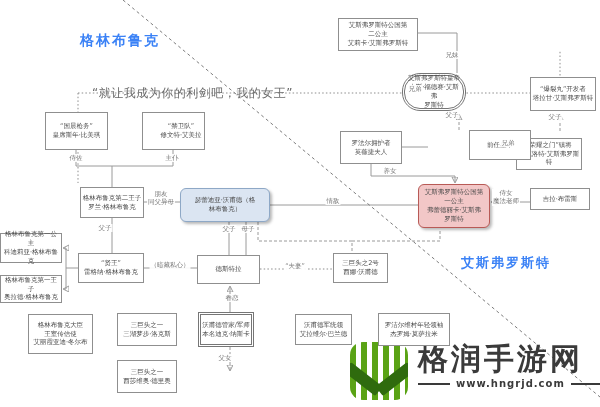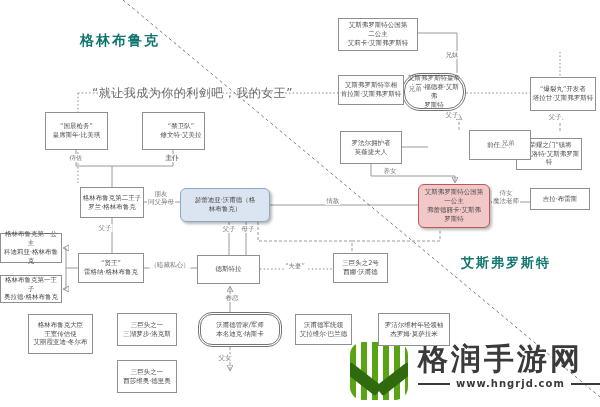--- a/index.html
+++ b/index.html
@@ -14,21 +14,21 @@
         font-size:6.5px;line-height:1.35;display:flex;align-items:center;justify-content:center;
         text-align:center;white-space:pre-line;padding:1px;box-sizing:border-box;}
   .node.double{border:3px double #767676;}
   .node.blue{background:#dbe5f2;border:1px solid #8ea8c6;border-radius:6px;
              box-shadow:2px 2px 3px rgba(0,0,0,.28);}
   .node.pink{background:#f2c7c7;border:1px solid #b85a56;border-radius:6px;
              box-shadow:2px 2px 3px rgba(0,0,0,.28);}
   .elabel{position:absolute;font-size:6.5px;color:#777;background:rgba(255,255,255,.92);
           white-space:pre-line;text-align:center;transform:translateX(-50%);
           line-height:1.3;padding:0 1px;}
-  .region-title{position:absolute;font-weight:bold;color:#0f766e;letter-spacing:2px;}
+  .region-title{position:absolute;font-weight:bold;color:#3b82f6;letter-spacing:2px;}
   #region-left{left:80px;top:32px;font-size:14px;}
   #region-right{left:461px;top:254px;font-size:13px;}
   .quote{position:absolute;left:92px;top:85px;font-size:12px;color:#6a6a6a;letter-spacing:.5px;}
   
   .wm{position:absolute;left:350px;top:342px;display:flex;align-items:flex-start;}
   .wm-logo{position:relative;width:58px;height:58px;border-radius:13px;overflow:hidden;
            background:repeating-linear-gradient(90deg,#5aa315 0 6px,#ffffff 6px 11px);}
   .wm-logo .roof-l,.wm-logo .roof-r{position:absolute;width:40px;height:12px;background:#2f6b0e;border-radius:2px;}
   .wm-logo .roof-l{left:-7px;top:31px;transform:rotate(38deg);}
   .wm-logo .roof-r{right:-7px;top:31px;transform:rotate(-38deg);}
@@ -112,50 +112,48 @@
     <div class="node" style="left: 28px; top: 314px; width: 65px; height: 40px;">格林布鲁克大臣
 王室传信使
 艾丽霞亚迪·冬尔布</div>
     <div class="node" style="left: 78px; top: 253px; width: 66px; height: 30px;">“贤王”
 雷格纳·格林布鲁克</div>
     <div class="node" style="left: 197px; top: 255px; width: 63px; height: 29px;">德斯特拉</div>
     <div class="node" style="left: 333px; top: 253px; width: 55px; height: 30px;">三巨头之2号
 西娜·沃甫德</div>
     <div class="node" style="left: 117px; top: 313px; width: 60px; height: 33px;">三巨头之一
 三湖梦步·洛克斯</div>
-    <div class="node double" style="left: 198px; top: 312px; width: 84px; height: 35px; border-radius: 14px;">沃甫德管家/军师
+    <div class="node double" style="left: 198px; top: 312px; width: 56px; height: 35px;">沃甫德管家/军师
 本名迪克·纳斯卡</div>
     <div class="node" style="left: 117px; top: 360px; width: 60px; height: 33px;">三巨头之一
 西莎维奥·德里奥</div>
     <div class="node" style="left: 295px; top: 314px; width: 57px; height: 31px;">沃甫德军统领
 艾拉维尔·巴兰德</div>
     <div class="node" style="left: 378px; top: 313px; width: 72px; height: 33px;">罗洁尔维村年轻领袖
 杰罗姆·莫萨拉米</div>
     <div class="node" style="left: 338px; top: 18px; width: 80px; height: 33px;">艾斯弗罗斯特公国第
 二公主
 艾莉卡·艾斯弗罗斯特</div>
     <div class="node double" style="left: 402px; top: 73px; width: 64px; height: 38px; border-radius: 18px;">艾斯弗罗斯特皇帝
 吉斯·福德赛·艾斯弗
 罗斯特</div>
-    <div class="node" style="left: 338px; top: 75px; width: 66px; height: 30px;">艾斯弗罗斯特宰相
-肯拉斯·艾斯弗罗斯特</div>
     <div class="node" style="left: 530px; top: 77px; width: 66px; height: 34px;">“爆裂丸”开发者
 塔拉甘·艾斯弗罗斯特</div>
     <div class="node" style="left: 516px; top: 131px; width: 66px; height: 32px; margin-top: 7px;">“荣耀之门”镇将
 拉瓦洛特·艾斯弗罗斯特</div>
     <div class="node" style="left: 428px; top: 130px; width: 62px; height: 30px; margin-left: 41px;">前任皇帝</div>
     <div class="node" style="left: 340px; top: 131px; width: 62px; height: 33px;">罗法尔拥护者
 英薇捷夫人</div>
     <div class="node" style="left: 530px; top: 188px; width: 60px; height: 22px; text-align: right;">吉拉·布雷斯</div>
     <div class="node pink" style="left: 418px; top: 184px; width: 72px; height: 44px;">艾斯弗罗斯特公国第
 一公主
 弗蕾德丽卡·艾斯弗
 罗斯特</div>
     <div class="elabel" style="left: 76px; top: 154px;">侍佐</div>
-    <div class="elabel" style="left: 172px; top: 154px; font-weight: bold;">主仆</div>
+    <div class="elabel" style="left: 172px; top: 154px;">主仆</div>
     <div class="elabel" style="left: 161px; top: 190px;">朋友
 同父异母</div>
     <div class="elabel" style="left: 105px; top: 224px;">父子</div>
     <div class="elabel" style="left: 170px; top: 261px;">（暗藏私心）</div>
     <div class="elabel" style="left: 229px; top: 225px;">父子</div>
     <div class="elabel" style="left: 248px; top: 225px;">母子</div>
     <div class="elabel" style="left: 333px; top: 197px;">情敌</div>
     <div class="elabel" style="left: 295px; top: 262px;">“夫妻”</div>
     <div class="elabel" style="left: 232px; top: 294px;">眷恋</div>
     <div class="elabel" style="left: 225px; top: 354px;">父女</div>

